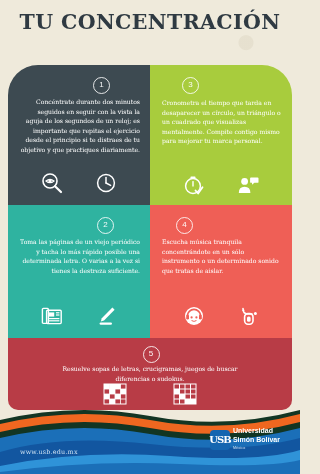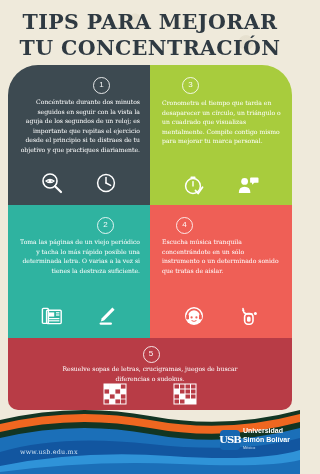--- a/index.html
+++ b/index.html
@@ -94,21 +94,21 @@
 
   
   .waves{position:absolute;left:0;bottom:0;width:300px;height:74px;}
   .footer-url{
     position:absolute;left:20px;bottom:18px;
     color:#cfe2f2;
     font-family:"DejaVu Serif",serif;
     font-size:6.4px;letter-spacing:.2px;
   }
   .brand{
-    position:absolute;right:10px;bottom:22px;
+    position:absolute;right:20px;bottom:22px;
     display:flex;align-items:center;gap:3px;
   }
   .brand-mark{
     width:20px;height:20px;border-radius:4px;
     background:#1565b0;
     display:flex;align-items:center;justify-content:center;
     color:#fff;font-family:"DejaVu Serif",serif;font-weight:bold;font-size:10px;
     letter-spacing:-1px;
   }
   .brand-text{
@@ -119,21 +119,20 @@
   .brand-sub{
     display:block;font-size:3.6px;font-weight:normal;color:#cfe2f2;letter-spacing:.2px;
   }
 </style>
 </head>
 <body>
 
 <div class="page">
 
   <div class="title">
-    <span>TIPS PARA MEJORAR</span>
     <span class="l2">TU CONCENTRACIÓN</span>
   </div>
 
   <div class="board">
 
     <div class="cell c1">
       <div class="badge">1</div>
       <div class="tiptext">Concéntrate durante dos minutos seguidos en seguir con la vista la aguja de los segundos de un reloj; es importante que repitas el ejercicio desde el principio si te distraes de tu objetivo y que practiques diariamente.</div>
       <div class="icons">
         <span>

